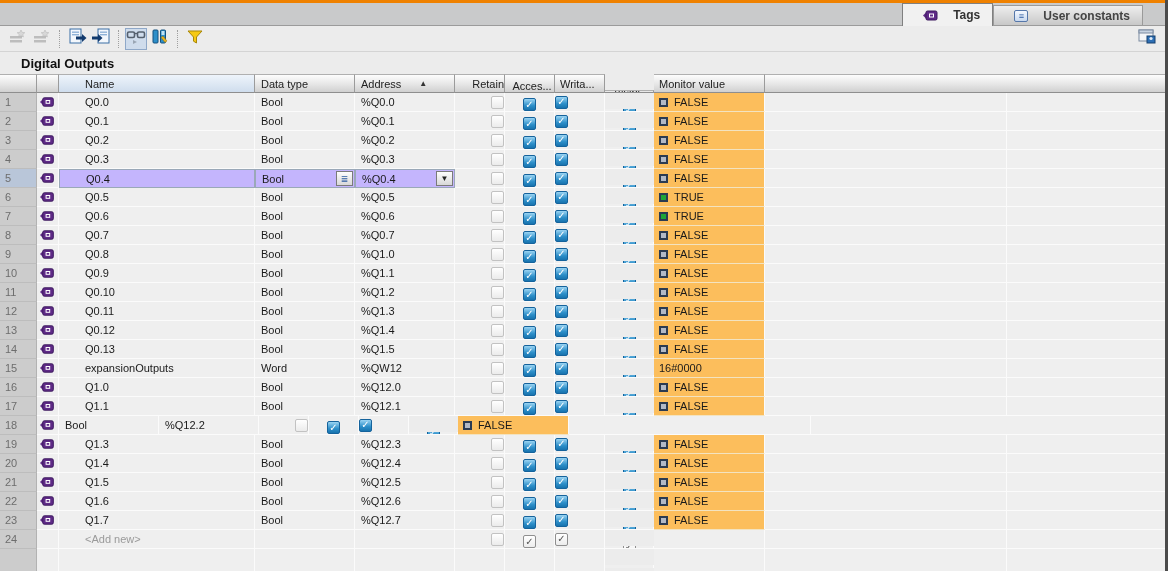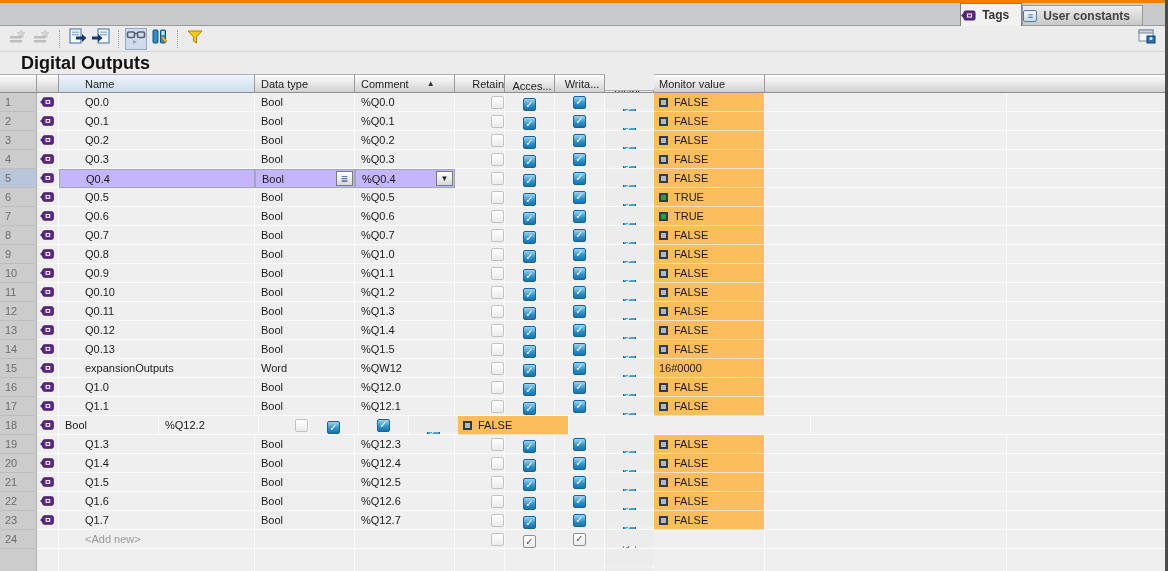--- a/index.html
+++ b/index.html
@@ -6,21 +6,21 @@
   body { font-family: "Liberation Sans", "DejaVu Sans", sans-serif; background:#9a9a9a; }
   .app{ position:relative; width:1168px; height:571px; background:#ececec; overflow:hidden;
         border-right:3px solid #4b4b4b; }
 
   
   .orange-bar{ height:3px; background:#ef8100; }
 
   
   .tabstrip{ height:23px; background:#c9cacb; border-bottom:1px solid #9b9b9b;
              display:flex; justify-content:flex-end; align-items:flex-end; padding-right:22px; }
-  .tab{ display:flex; align-items:center; gap:6px; height:22px; padding:0 12px 0 0;
+  .tab{ display:flex; align-items:center; gap:15px; height:22px; padding:0 12px 0 20px;
         font-size:12px; font-weight:bold; color:#333; cursor:default;text-align:right; }
   .tab.active{ background:#f1f1f1; border:1px solid #808080; border-bottom:none; height:23px; margin-bottom:-1px; }
   .tab.inactive{ background:linear-gradient(#eeeeee,#c8c8c8); border:1px solid #9a9a9a; border-bottom:none; height:20px; color:#444; }
 
   
   .tagicon{ display:inline-block; width:15px; height:11px; position:relative; }
   .tagicon svg{ display:block; }
 
   .consticon{ display:inline-flex; width:14px; height:12px; border:1px solid #5577aa;
               background:linear-gradient(#f4f8ff,#c8d8ee); color:#2a5aa0; font-size:9px; font-weight:bold;
@@ -29,42 +29,42 @@
   
   .toolbar{ height:26px; display:flex; align-items:center; padding:0 6px; background:#ececec;
             border-bottom:1px solid #d4d4d4; }
   .tbtn{ width:22px; height:22px; display:flex; align-items:center; justify-content:center; margin:0 1px; border:1px solid transparent; }
   .tbtn.pressed{ background:#cfdcec; border:1px solid #8fa8c8; }
   .tsep{ width:1px; height:18px; border-left:1px dotted #a0a0a0; margin:0 5px; }
   .toolbar-right{ margin-left:auto; }
 
   
   .titlebar{ height:22px; display:flex; align-items:center; padding-left:21px; }
-  .titlebar span{ font-size:18px; font-weight:bold; color:#111; }
+  .titlebar span{ font-size:13px; font-weight:bold; color:#111; }
 
   
   .table{ width:100%; }
   .thead{ display:flex; height:19px;border-radius:7px; }
   .hcell{ background:linear-gradient(#fdfdfd, #e6e6e6 55%, #d0d0d0);
           border-top:1px solid #b0b0b0; border-bottom:1px solid #8e8e8e; border-right:1px solid #9b9b9b;
           font-size:11px; color:#222; display:flex; align-items:center; padding-left:5px; overflow:hidden; white-space:nowrap; }
   .hcell.hl{ background:linear-gradient(#eef4fb,#cfdded); }
   .sortmark{ font-size:8px; color:#333; margin-left:18px; }
 
   .trow{ display:flex; height:19px; }
   .cell{ background:#efefef; border-right:1px solid #fbfbfb; border-bottom:1px solid #fbfbfb;
          font-size:11px; color:#1a1a1a; display:flex; align-items:center; overflow:hidden; white-space:nowrap; }
 
   .c-num{ width:37px; } .c-icon{ width:22px; justify-content:center; }
   .c-name{ width:196px; padding-left:26px; }
   .c-type{ width:100px; padding-left:6px; }
   .c-addr{ width:100px; padding-left:6px; }
   .c-ret{ width:50px; justify-content:flex-end; }
   .c-acc{ width:50px; justify-content:center;align-items:flex-end; }
-  .c-wri{ width:50px; justify-content:center; }
+  .c-wri{ width:50px; }
   .c-vis{ width:49px; justify-content:center;margin-top:16px; }
   .c-mon{ width:111px; padding-left:5px; }
   .c-com{ width:242px; padding-left:6px; }
   .c-fill{ flex:1; border-right:none; }
 
   .cell.c-num{ background:#cccccc; border-right:1px solid #b2b2b2; border-bottom:1px solid #bdbdbd;
                color:#6d6d6d; padding-left:5px; }
   .cell.c-num.sel{ background:#b9c6d9; }
 
   .cell.orange{ background:#fcbe5c; border-bottom:1px solid #f3e3c0; }
@@ -206,21 +206,21 @@
     <div class="thead">
       <div class="hcell c-num"></div>
       <div class="hcell c-icon"></div>
       <div class="hcell c-name hl">
           <span>Name</span>
         </div>
       <div class="hcell c-type">
           <span>Data type</span>
         </div>
       <div class="hcell c-addr">
-        <span>Comment</span>
+        <span>Address</span>
         <span class="sortmark">▲</span>
       </div>
       <div class="hcell c-ret">
           <span>Retain</span>
         </div>
       <div class="hcell c-acc">
           <span>Acces...</span>
         </div>
       <div class="hcell c-wri">
           <span>Writa...</span>

